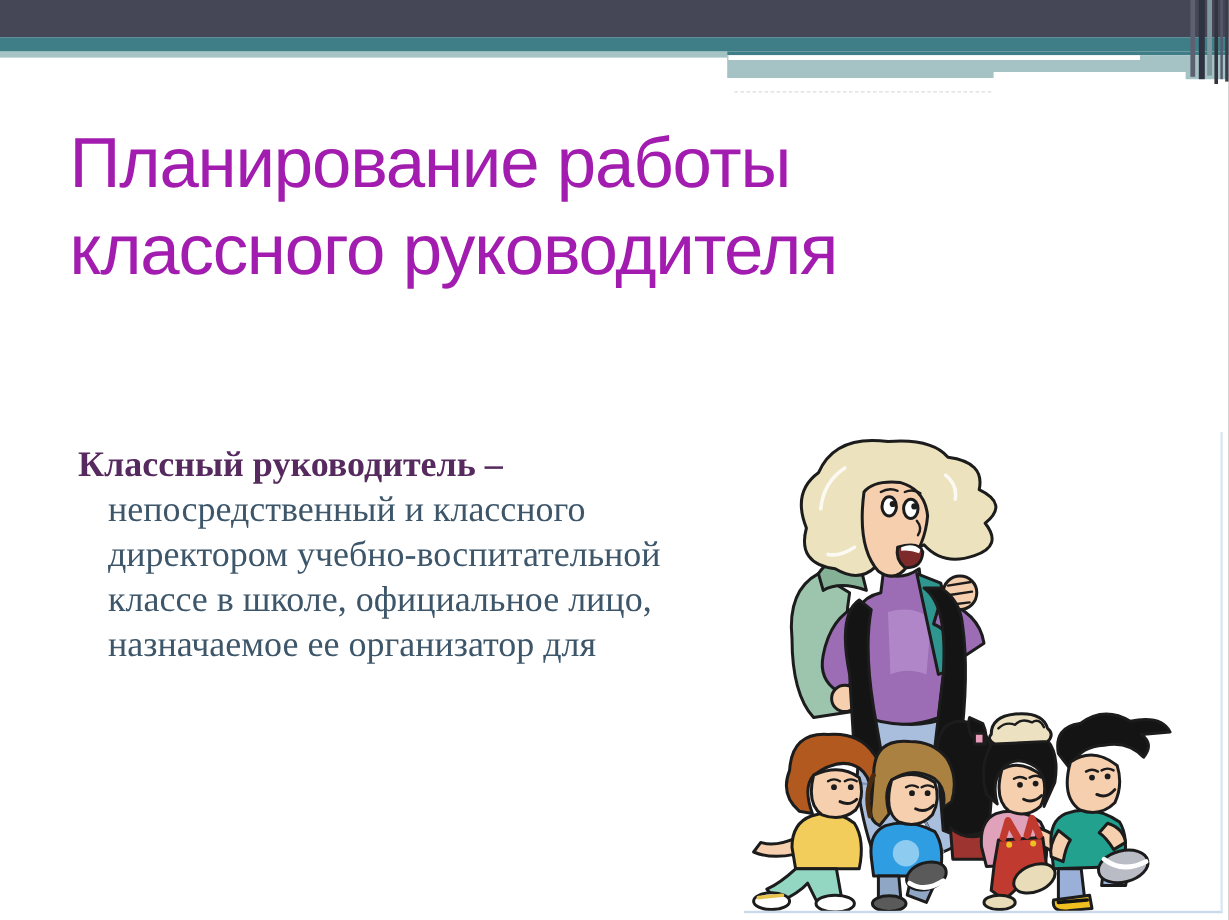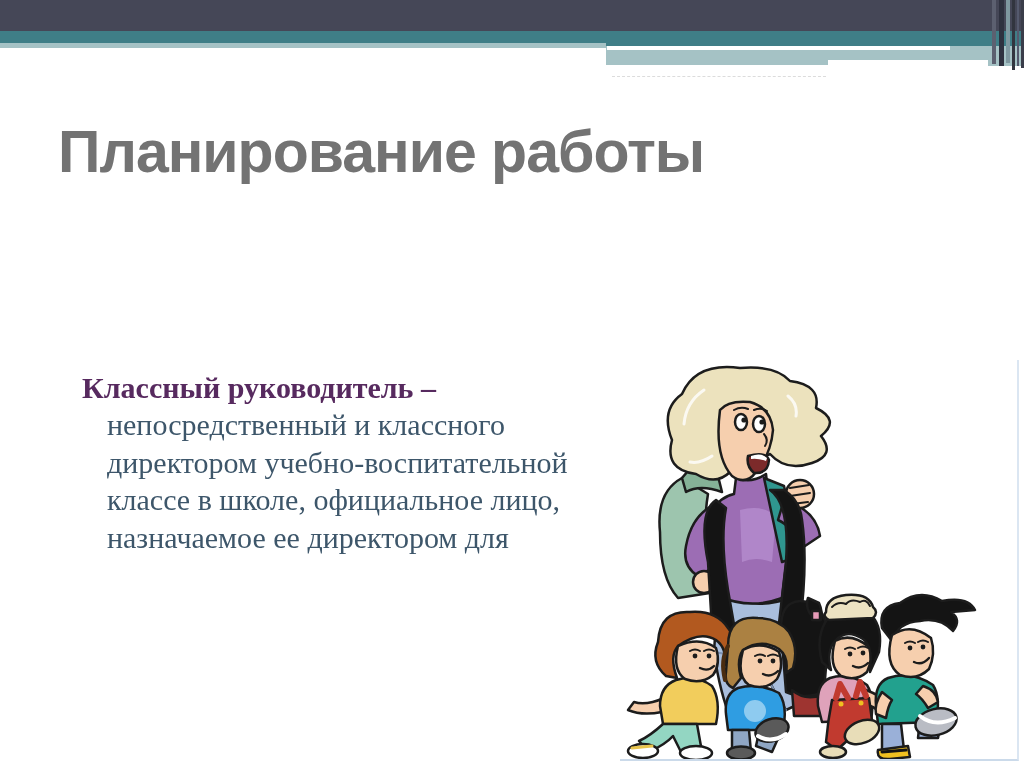--- a/index.html
+++ b/index.html
@@ -20,28 +20,28 @@
   .stripe{top:0;}
   .s1{left:992px;width:4px;height:64px;background:#5c6070;}
   .s2{left:999px;width:5px;height:66px;background:#2f3240;}
   .s3{left:1006px;width:4px;height:63px;background:#7f98a0;}
   .s4{left:1012px;width:3px;height:70px;background:#32353f;}
   .s5{left:1017px;width:2px;height:66px;background:#555a6e;}
   .s6{left:1021px;width:3px;height:68px;background:#3a3d4a;}
   .dash-line{left:612px;top:76px;width:214px;height:0;border-top:1px dashed #dcdcdc;}
   
   .title{
-    left:58px;top:116px;width:860px;
-    font-weight:bold;font-size:59px;line-height:72px;letter-spacing:-1px;
-    color:#737373;
+    left:58px;top:100px;width:860px;
+    font-weight:normal;font-size:59px;line-height:72px;letter-spacing:-1px;
+    color:#a21caf;
   }
   .title span{display:block;}
   
   .bodytext{
-    left:82px;top:369px;width:585px;
+    left:65px;top:369px;width:585px;
     font-family:"Liberation Serif","DejaVu Serif",serif;
     font-size:30px;line-height:37.4px;color:#3d566a;
   }
   .bodytext .lead{font-weight:bold;color:#572a5f;}
   .bodytext .cont{padding-left:25px;}
   
   .illu{
     left:620px;top:360px;width:397px;height:399px;
     border-right:2px solid #dbe6f2;border-bottom:2px solid #cbdaea;
   }
@@ -62,28 +62,29 @@
   <div class="abs stripe s1"></div>
   <div class="abs stripe s2"></div>
   <div class="abs stripe s3"></div>
   <div class="abs stripe s4"></div>
   <div class="abs stripe s5"></div>
   <div class="abs stripe s6"></div>
   <div class="abs dash-line"></div>
 
   <h1 class="abs title" style="margin:0">
     <span>Планирование работы</span>
+    <span>классного руководителя</span>
   </h1>
 
   <div class="abs bodytext">
     <div class="lead">Классный руководитель –</div>
     <div class="cont">непосредственный и классного</div>
     <div class="cont">директором учебно-воспитательной</div>
     <div class="cont">классе в школе, официальное лицо,</div>
-    <div class="cont">назначаемое ее директором для</div>
+    <div class="cont">назначаемое ее организатор для</div>
   </div>
 
   <div class="abs illu">
   <svg width="397" height="399" viewBox="0 0 397 399" role="img" aria-label="Учительница с рюкзаком идёт с пятью детьми">
     <g stroke="#1c1c1c" stroke-width="2.5" stroke-linejoin="round" stroke-linecap="round">
 
       <g>
 
         <path d="M62 118 Q36 132 40 172 Q40 218 58 238 L96 232 Q80 182 88 134 Z" fill="#9dc5ae"></path>
         <path d="M62 118 Q76 98 96 108 L102 132 Q80 124 66 132 Z" fill="#85b297"></path>

